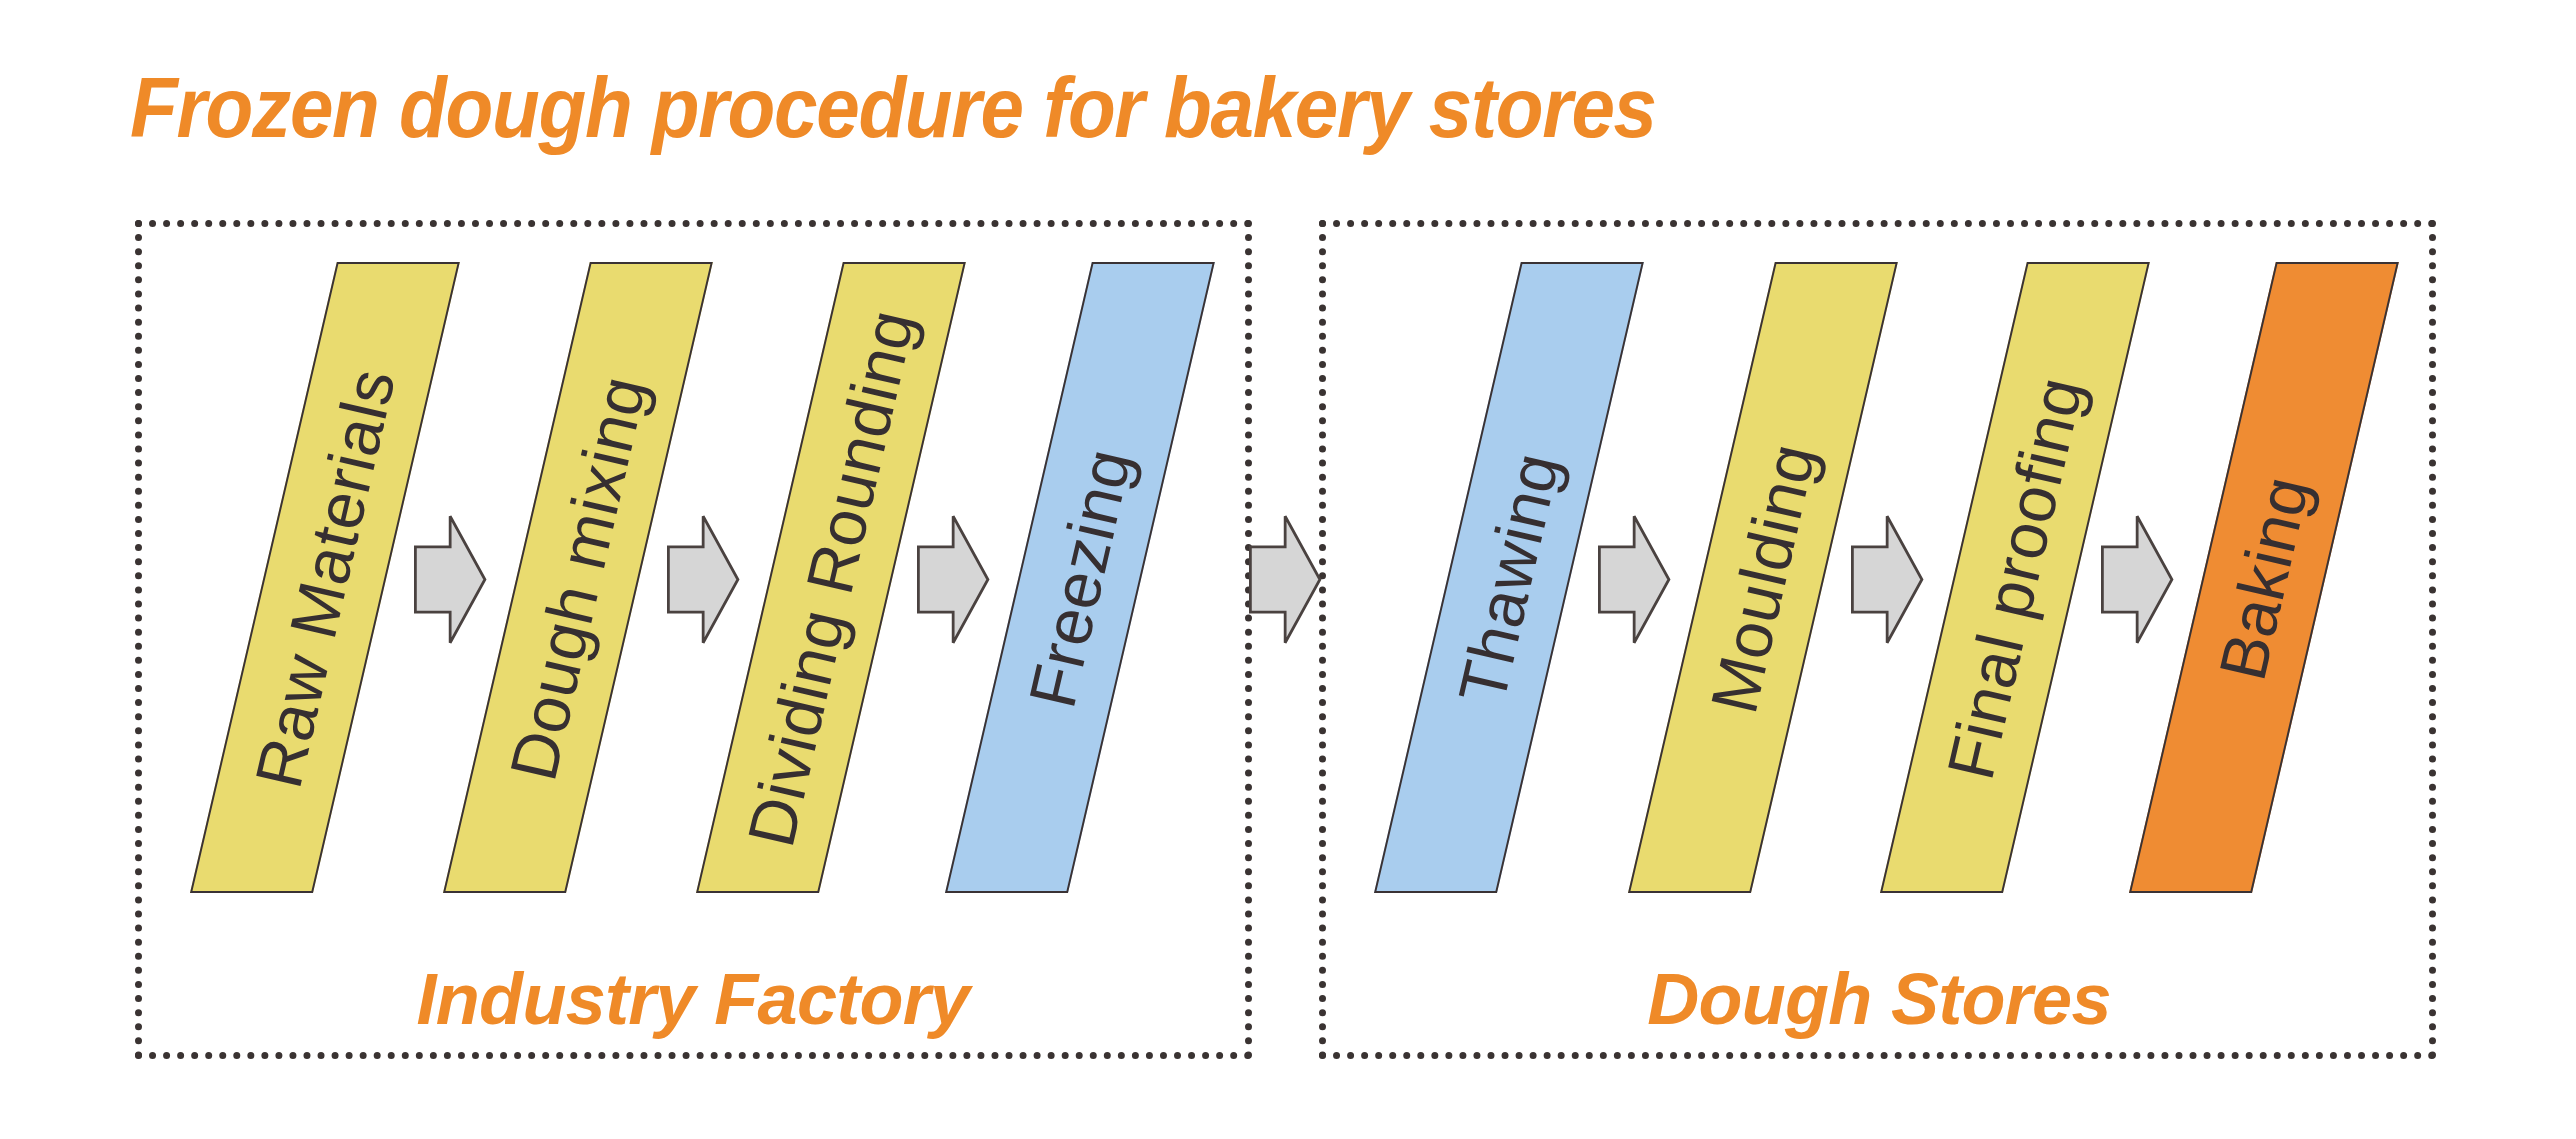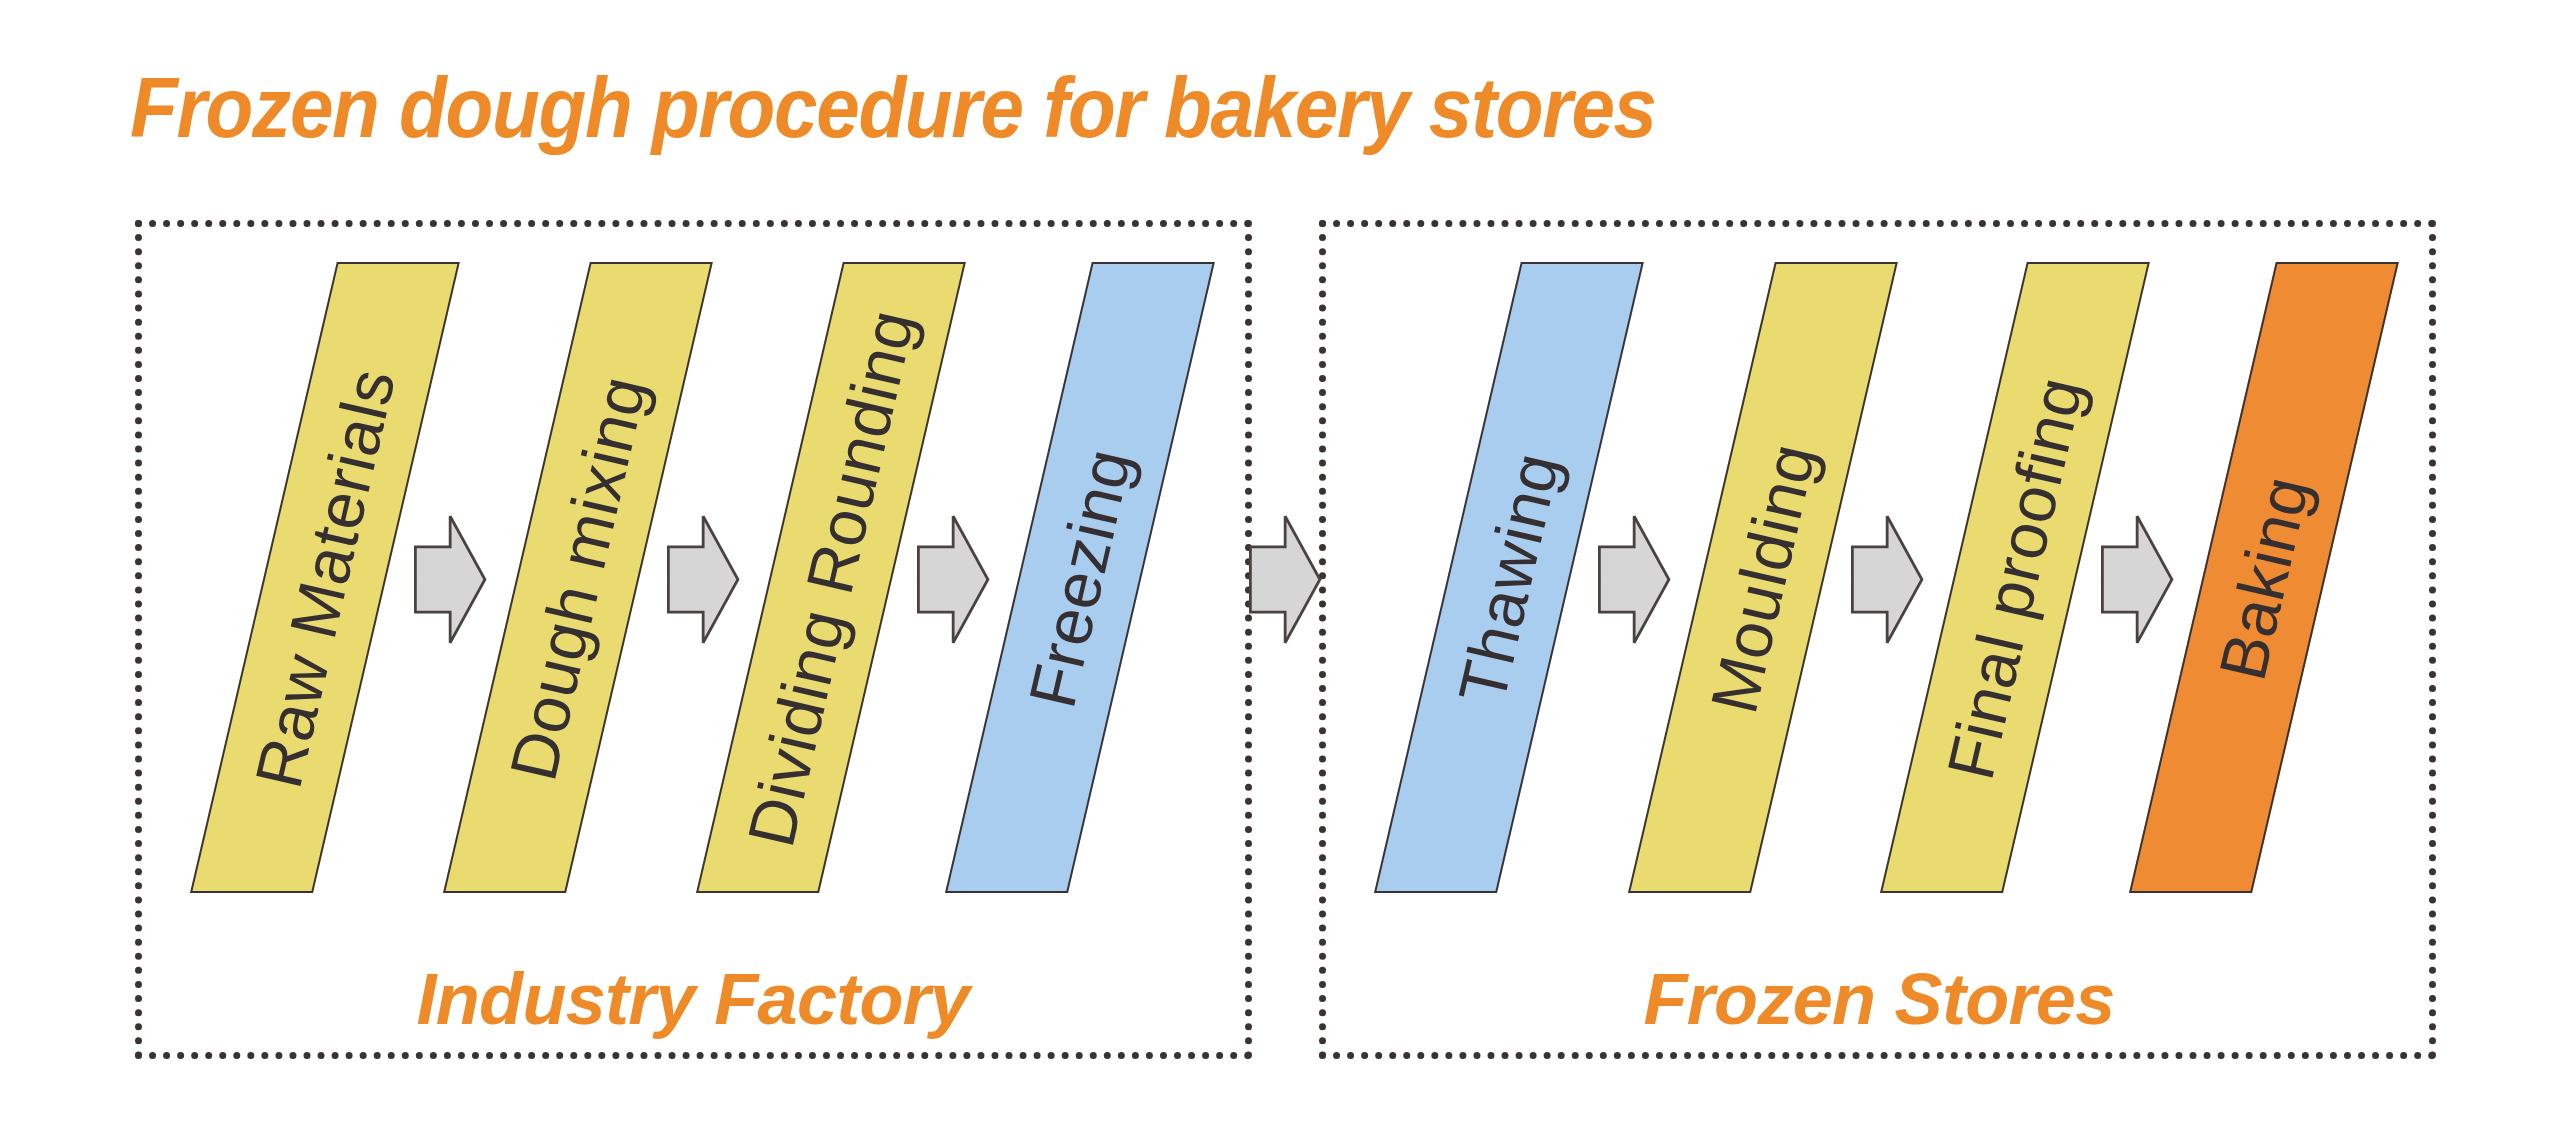--- a/index.html
+++ b/index.html
@@ -135,16 +135,16 @@
     <polygon points="2,48 52,48 52,4 102,95 52,186 52,142 2,142" fill="#D6D6D6" stroke="#4A4240" stroke-width="4"></polygon>
   </svg>
   <svg class="arrow" id="a5" viewBox="0 0 105 190">
     <polygon points="2,48 52,48 52,4 102,95 52,186 52,142 2,142" fill="#D6D6D6" stroke="#4A4240" stroke-width="4"></polygon>
   </svg>
   <svg class="arrow" id="a6" viewBox="0 0 105 190">
     <polygon points="2,48 52,48 52,4 102,95 52,186 52,142 2,142" fill="#D6D6D6" stroke="#4A4240" stroke-width="4"></polygon>
   </svg>
 
   <div class="section-label" id="lbl-factory">Industry Factory</div>
-  <div class="section-label" id="lbl-stores">Frozen Stores</div>
+  <div class="section-label" id="lbl-stores">Dough Stores</div>
 
 </div>
 
 
 </body></html>

